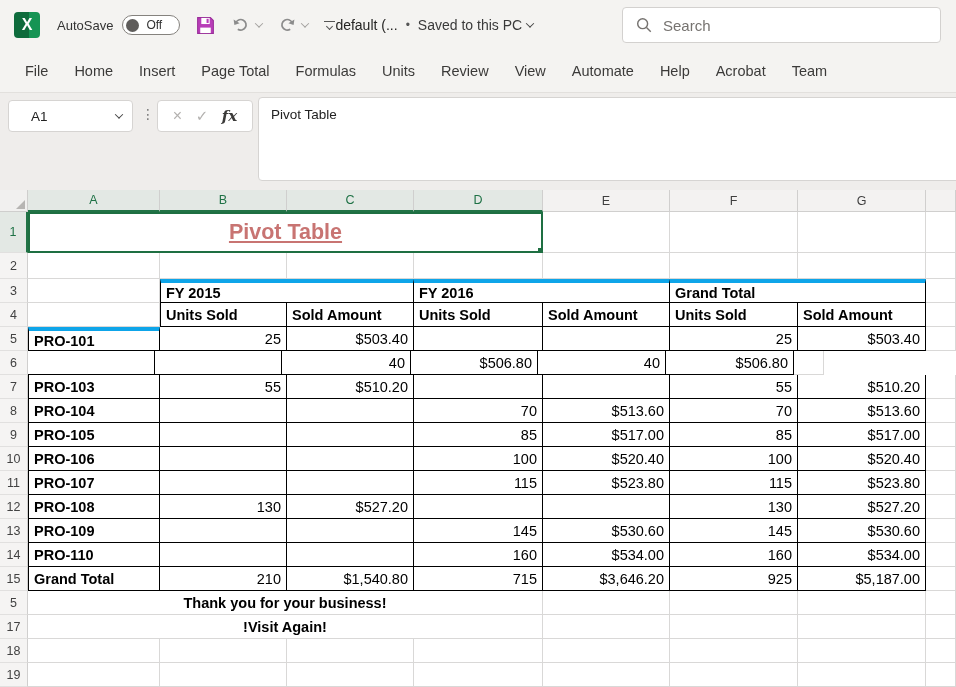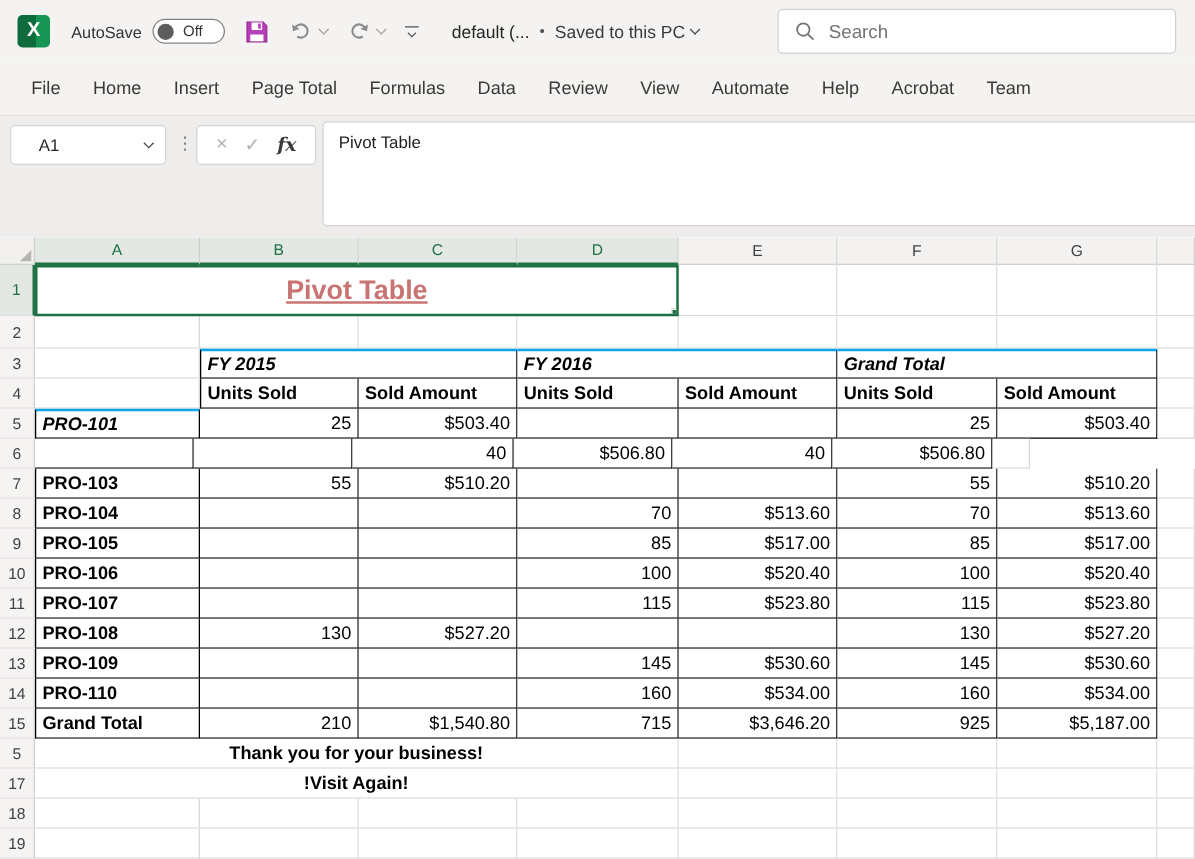--- a/index.html
+++ b/index.html
@@ -18,21 +18,21 @@
     background:#fff; display:flex; align-items:center; padding:0 3px; cursor:pointer; }
   .knob { width:13px; height:13px; border-radius:50%; background:#5f5d5b; }
   .toggle-text { font-size:12px; color:#333; margin-left:7px; }
   .qat-btn { margin-left:15px; display:flex; align-items:center; cursor:pointer; }
   .chev { width:6px; height:6px; border-right:1.5px solid #a3a19e; border-bottom:1.5px solid #a3a19e;
     transform:rotate(45deg) translate(-1px,-1px); display:inline-block; margin-left:5px; }
   .chev.dark { border-color:#444; }
   .qat-custom { margin-left:16px; display:flex; flex-direction:column; align-items:center; cursor:pointer; }
   .qat-custom .bar { width:11px; border-top:1.7px solid #555; margin-bottom:2px; }
   .qat-custom .chev { margin-left:0; border-color:#555; transform:rotate(45deg); width:5px; height:5px; }
-  .doc-title-group { margin-left:26px; display:flex; align-items:center;text-align:right; }
+  .doc-title-group { display:flex; align-items:center;text-align:right; }
   .doc-title { font-size:14px; color:#252423; }
   .doc-sep { font-size:12px; color:#555; margin:0 8px; }
   .saved-status { font-size:14px; color:#3a3a3a; }
   .search-box { position:absolute; left:622px; top:7px; width:319px; height:36px; background:#fff;
     border:1px solid #d3d1cf; border-radius:4px; display:flex; align-items:center; padding-left:12px; }
   .search-box input { border:none; outline:none; background:transparent; font-size:15px;
     color:#444; width:240px; margin-left:10px; font-family:"Liberation Sans","DejaVu Sans",sans-serif; }
   .search-box input::placeholder { color:#767370; }
 
   
@@ -64,21 +64,21 @@
   .ch { background:#f3f2f1; border-right:1px solid #d0cfce; border-bottom:1px solid #d0cfce;
     color:#3f3f3f; font-size:12.5px; display:flex; align-items:center; justify-content:center; cursor:pointer; }
   .ch.sel { background:#e3e8e4; color:#1e7145; border-bottom:2px solid #217346; }
   .rn { width:28px; background:#f5f4f3; border-right:1px solid #d0cfce; border-bottom:1px solid #e1e0df;
     color:#424242; font-size:12.5px; display:flex; align-items:center; justify-content:center; cursor:pointer; }
   .rn.sel { background:#e3e8e4; color:#1e7145; border-right:2px solid #217346; }
   .cell { background:#fff; border-right:1px solid #d9d8d7; border-bottom:1px solid #d9d8d7;
     font-size:14.5px; color:#000; display:flex; align-items:center; padding:0 5px; overflow:hidden; white-space:nowrap; }
   .cell.tb { border-right:1px solid #000; border-bottom:1px solid #000; }
   .cell.tl { border-left:1px solid #000; }
-  .cell.tt { border-top:2px solid #0ea5e9;font-style:italic; }
+  .cell.tt { border-top:4px solid #0ea5e9; }
   .cell.bold { font-weight:700; }
   .cell.lbl { font-weight:700; }
   .cell.num { justify-content:flex-end; }
   .cell.ftr { font-weight:700; justify-content:center; }
   .cell.titlecell { border:2px solid #1e6f42; justify-content:center; position:relative;
     color:#c87472; font-weight:700; font-size:21.5px; text-decoration:underline; }
   .cell.titlecell::after { content:""; position:absolute; right:-5px; bottom:-5px; width:7px; height:7px;
     background:#1e6f42; border:1px solid #fff; z-index:3; }
 </style>
 </head>
@@ -134,21 +134,21 @@
     </div>
   </div>
 
   <div class="tabrow">
     <div style="display:flex;">
         <div class="rtab">File</div>
         <div class="rtab">Home</div>
         <div class="rtab">Insert</div>
         <div class="rtab">Page Total</div>
         <div class="rtab">Formulas</div>
-        <div class="rtab">Data</div>
+        <div class="rtab">Units</div>
         <div class="rtab">Review</div>
         <div class="rtab">View</div>
         <div class="rtab">Automate</div>
         <div class="rtab">Help</div>
         <div class="rtab">Acrobat</div>
         <div class="rtab">Team</div>
       </div>
   </div>
 
   <div class="formula-region">

